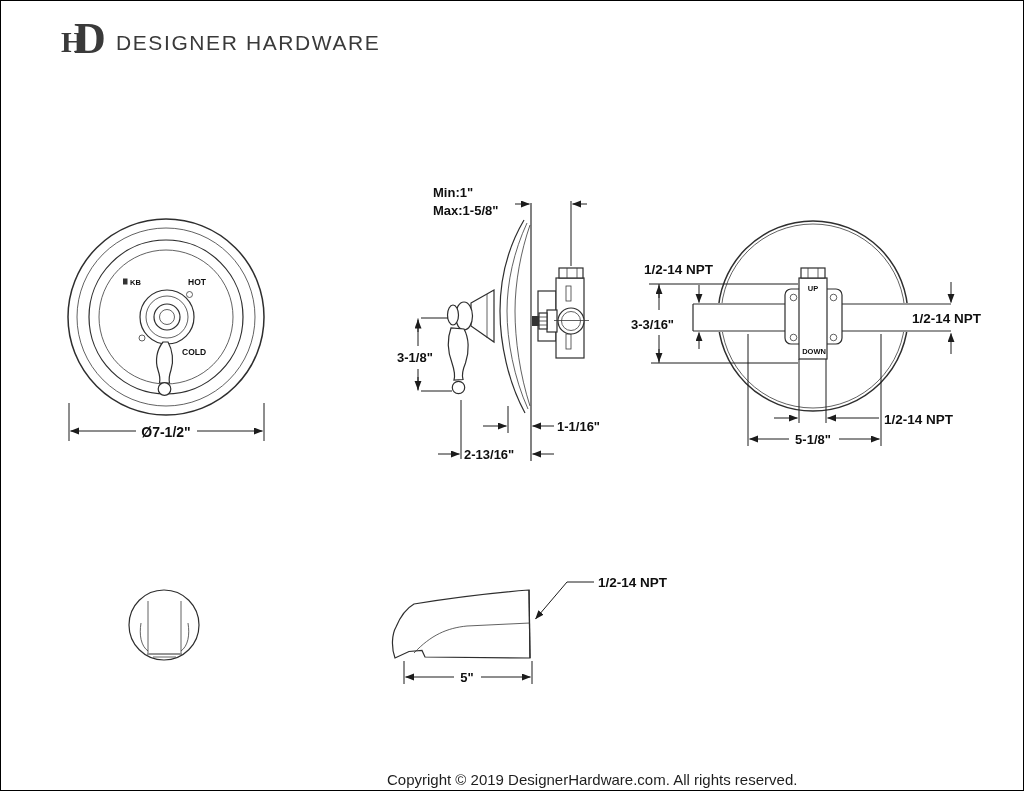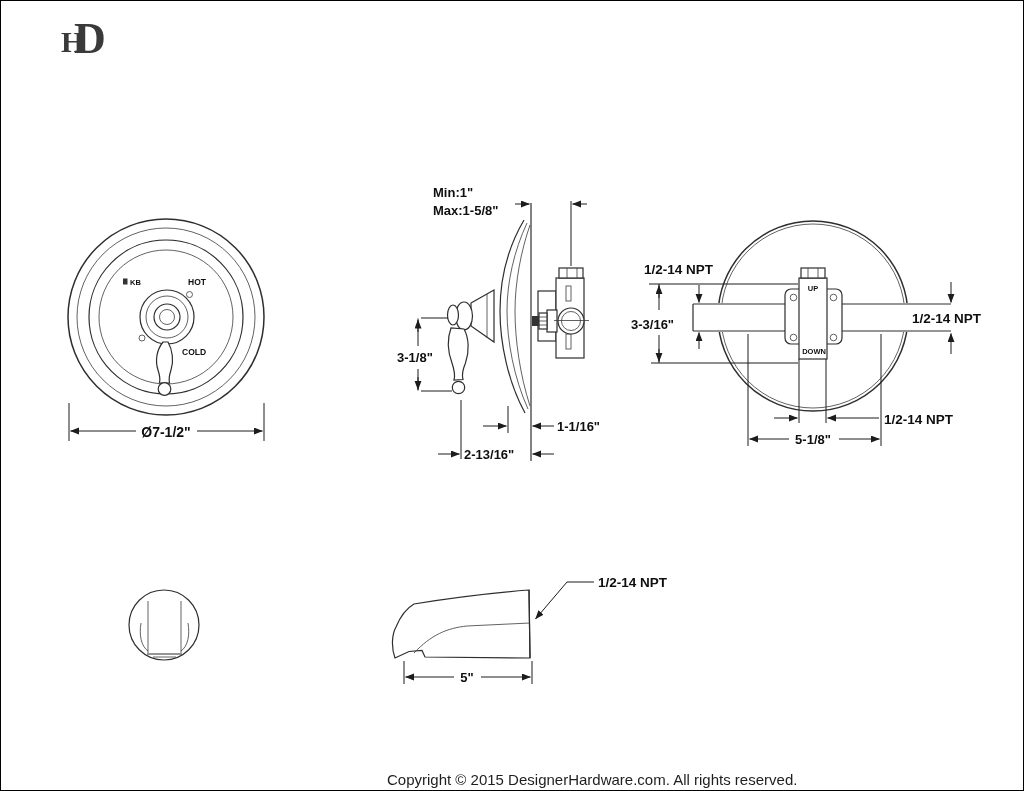--- a/index.html
+++ b/index.html
@@ -29,20 +29,21 @@
 </style>
 </head>
 <body>
 
 <div class="page">
 
   <div class="monogram">
     <span class="m-d">D</span>
     <span class="m-h">H</span>
   </div>
+  <div class="brand">DESIGNER HARDWARE</div>
 
   <svg width="1024" height="791" viewBox="0 0 1024 791">
     <defs>
       <marker id="ae" orient="auto" markerUnits="userSpaceOnUse" markerWidth="10" markerHeight="8" refX="8.6" refY="3.5">
         <path d="M0,0 L9,3.5 L0,7 Z" fill="#1c1c1c"></path>
       </marker>
     </defs>
 
     <g>
       <circle class="ln-heavy" cx="165" cy="316" r="98"></circle>
@@ -192,14 +193,14 @@
       <path class="dim" d="M593,581 H566 L534.5,618" marker-end="url(#ae)"></path>
       <text class="t-npt" x="597" y="586">1/2-14 NPT</text>
 
       <path class="dim" d="M403,660 V683 M531,660 V683"></path>
       <path class="dim" d="M453,676 L404.5,676" marker-end="url(#ae)"></path>
       <path class="dim" d="M480,676 L529.5,676" marker-end="url(#ae)"></path>
       <text class="t-dim" x="466" y="681" text-anchor="middle">5"</text>
     </g>
   </svg>
 
-  <div class="footer">Copyright © 2015 DesignerHardware.com. All rights reserved.</div>
+  <div class="footer">Copyright © 2019 DesignerHardware.com. All rights reserved.</div>
 </div>
 
 </body></html>

